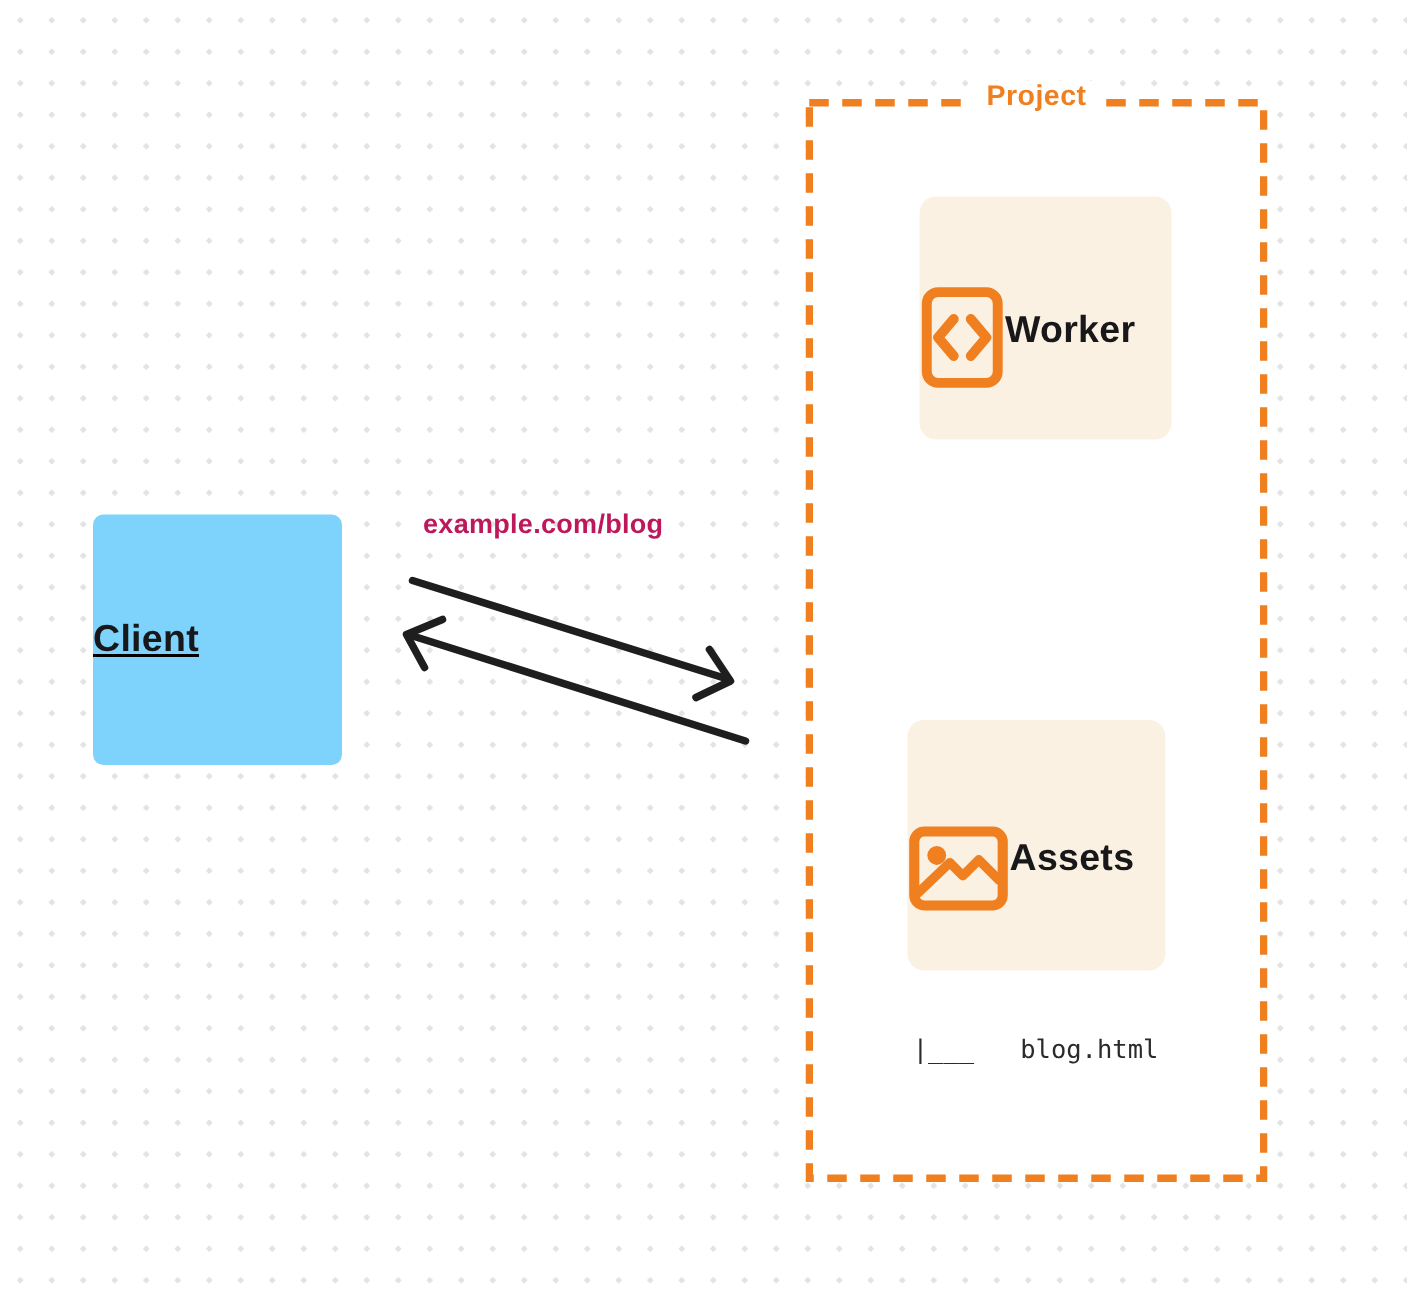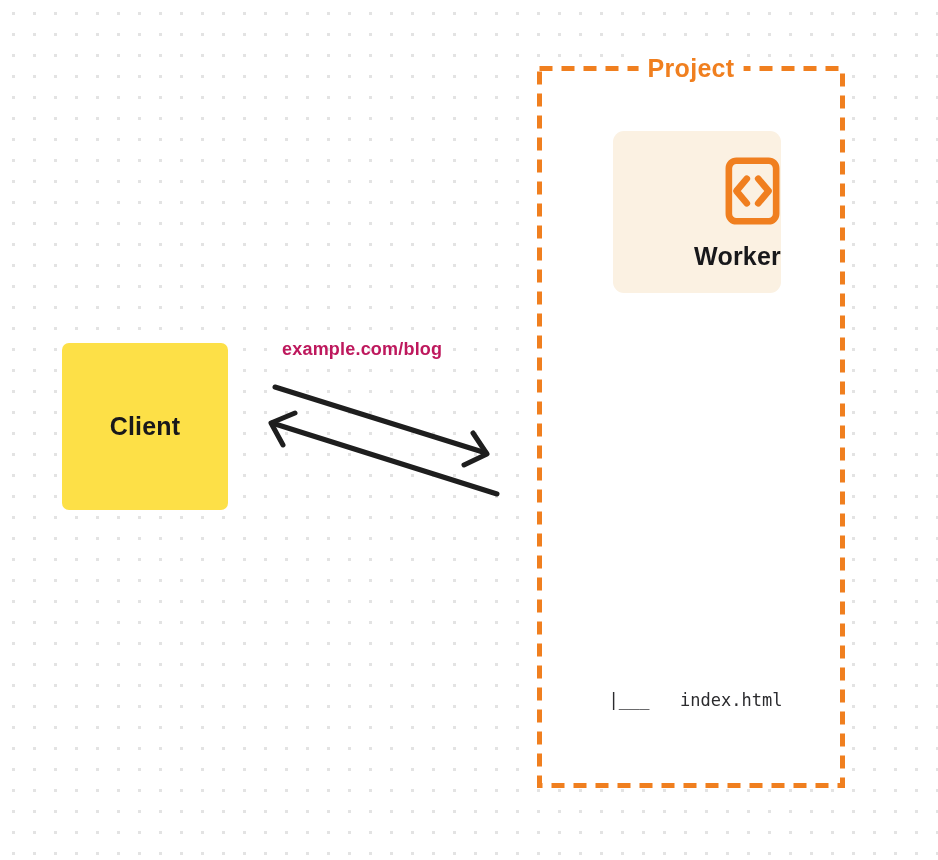--- a/index.html
+++ b/index.html
@@ -8,48 +8,48 @@
     position: relative;
     font-family: "Liberation Sans", sans-serif;
     background-color: #ffffff;
     background-image: radial-gradient(#E3E3E3 1.8px, transparent 1.9px);
     background-size: 21px 21px;
     background-position: 3px 3px;
   }
   .client-box {
     position: absolute; left: 62px; top: 343px;
     width: 166px; height: 167px;
-    background: #fde047; border-radius: 7px;
-    display: flex; align-items: center; justify-content: center;
+    background: #7dd3fc; border-radius: 7px;
+    display: flex; align-items: center;  text-decoration: underline;
   }
   .client-box .label {
     font-size: 25px; font-weight: bold; color: #18181B; letter-spacing: .2px;
   }
   .request-label {
     position: absolute; left: 282px; top: 339px;
     font-size: 18px; font-weight: bold; color: #be185d; letter-spacing: .2px;
   }
   .arrows { position: absolute; left: 0; top: 0; pointer-events: none; }
 
   .project {
     position: absolute; left: 537px; top: 66px;
     width: 308px; height: 722px;
     background: #ffffff;
   }
   .project-border { position: absolute; left: 0; top: 0; }
   .project-label {
     position: absolute; top: -12px; left: 50%; transform: translateX(-50%);
     background: #ffffff; padding: 0 9px;
-    font-size: 25px; font-weight: bold; color: #F07F1F; letter-spacing: .3px;
+    font-size: 19px; font-weight: bold; color: #F07F1F; letter-spacing: .3px;
     white-space: nowrap;
   }
   .card {
     position: absolute;
     background: #FBF1E2; border-radius: 11px;
-    display: flex; flex-direction: column; align-items: flex-end;
+    display: flex; flex-direction: row; align-items: center;
   }
   .card.worker { left: 76px; top: 65px; width: 168px; height: 162px; }
   .card.assets { left: 68px; top: 414px; width: 172px; height: 167px; }
   .card .icon { flex: 0 0 auto; }
   .card.worker .icon { margin-top: 25px; }
   .card.assets .icon { margin-top: 31px; }
   .card .label {
     font-size: 25px; font-weight: bold; color: #18181B; letter-spacing: .2px;
   }
   .card.worker .label { margin-top: 16px; }
@@ -95,18 +95,28 @@
     <svg class="icon" width="57" height="70" viewBox="0 0 60 74">
       <g stroke="#F07F1F" stroke-width="7" fill="none" stroke-linecap="round" stroke-linejoin="round">
         <rect x="5" y="5" width="50" height="64" rx="8"></rect>
         <polyline points="24,24 13,37 24,50"></polyline>
         <polyline points="36,24 47,37 36,50"></polyline>
       </g>
     </svg>
     <span class="label">Worker</span>
   </div>
 
+  <div class="card assets">
+    <svg class="icon" width="68" height="58" viewBox="0 0 70 60">
+      <g stroke="#F07F1F" fill="none" stroke-linecap="round" stroke-linejoin="round">
+        <rect x="4.5" y="4.5" width="61" height="51" rx="7" stroke-width="7"></rect>
+        <path d="M 7 47 L 29 26 L 38 35 L 49 24 L 63 38" stroke-width="6.5"></path>
+      </g>
+      <circle cx="20" cy="21" r="6.5" fill="#F07F1F"></circle>
+    </svg>
+    <span class="label">Assets</span>
+  </div>
 
   <div class="file-tree">
-    <div>  |___   index.html</div>
+    <div>  |___   blog.html</div>
     
   </div>
 </div>
 
 </body></html>

